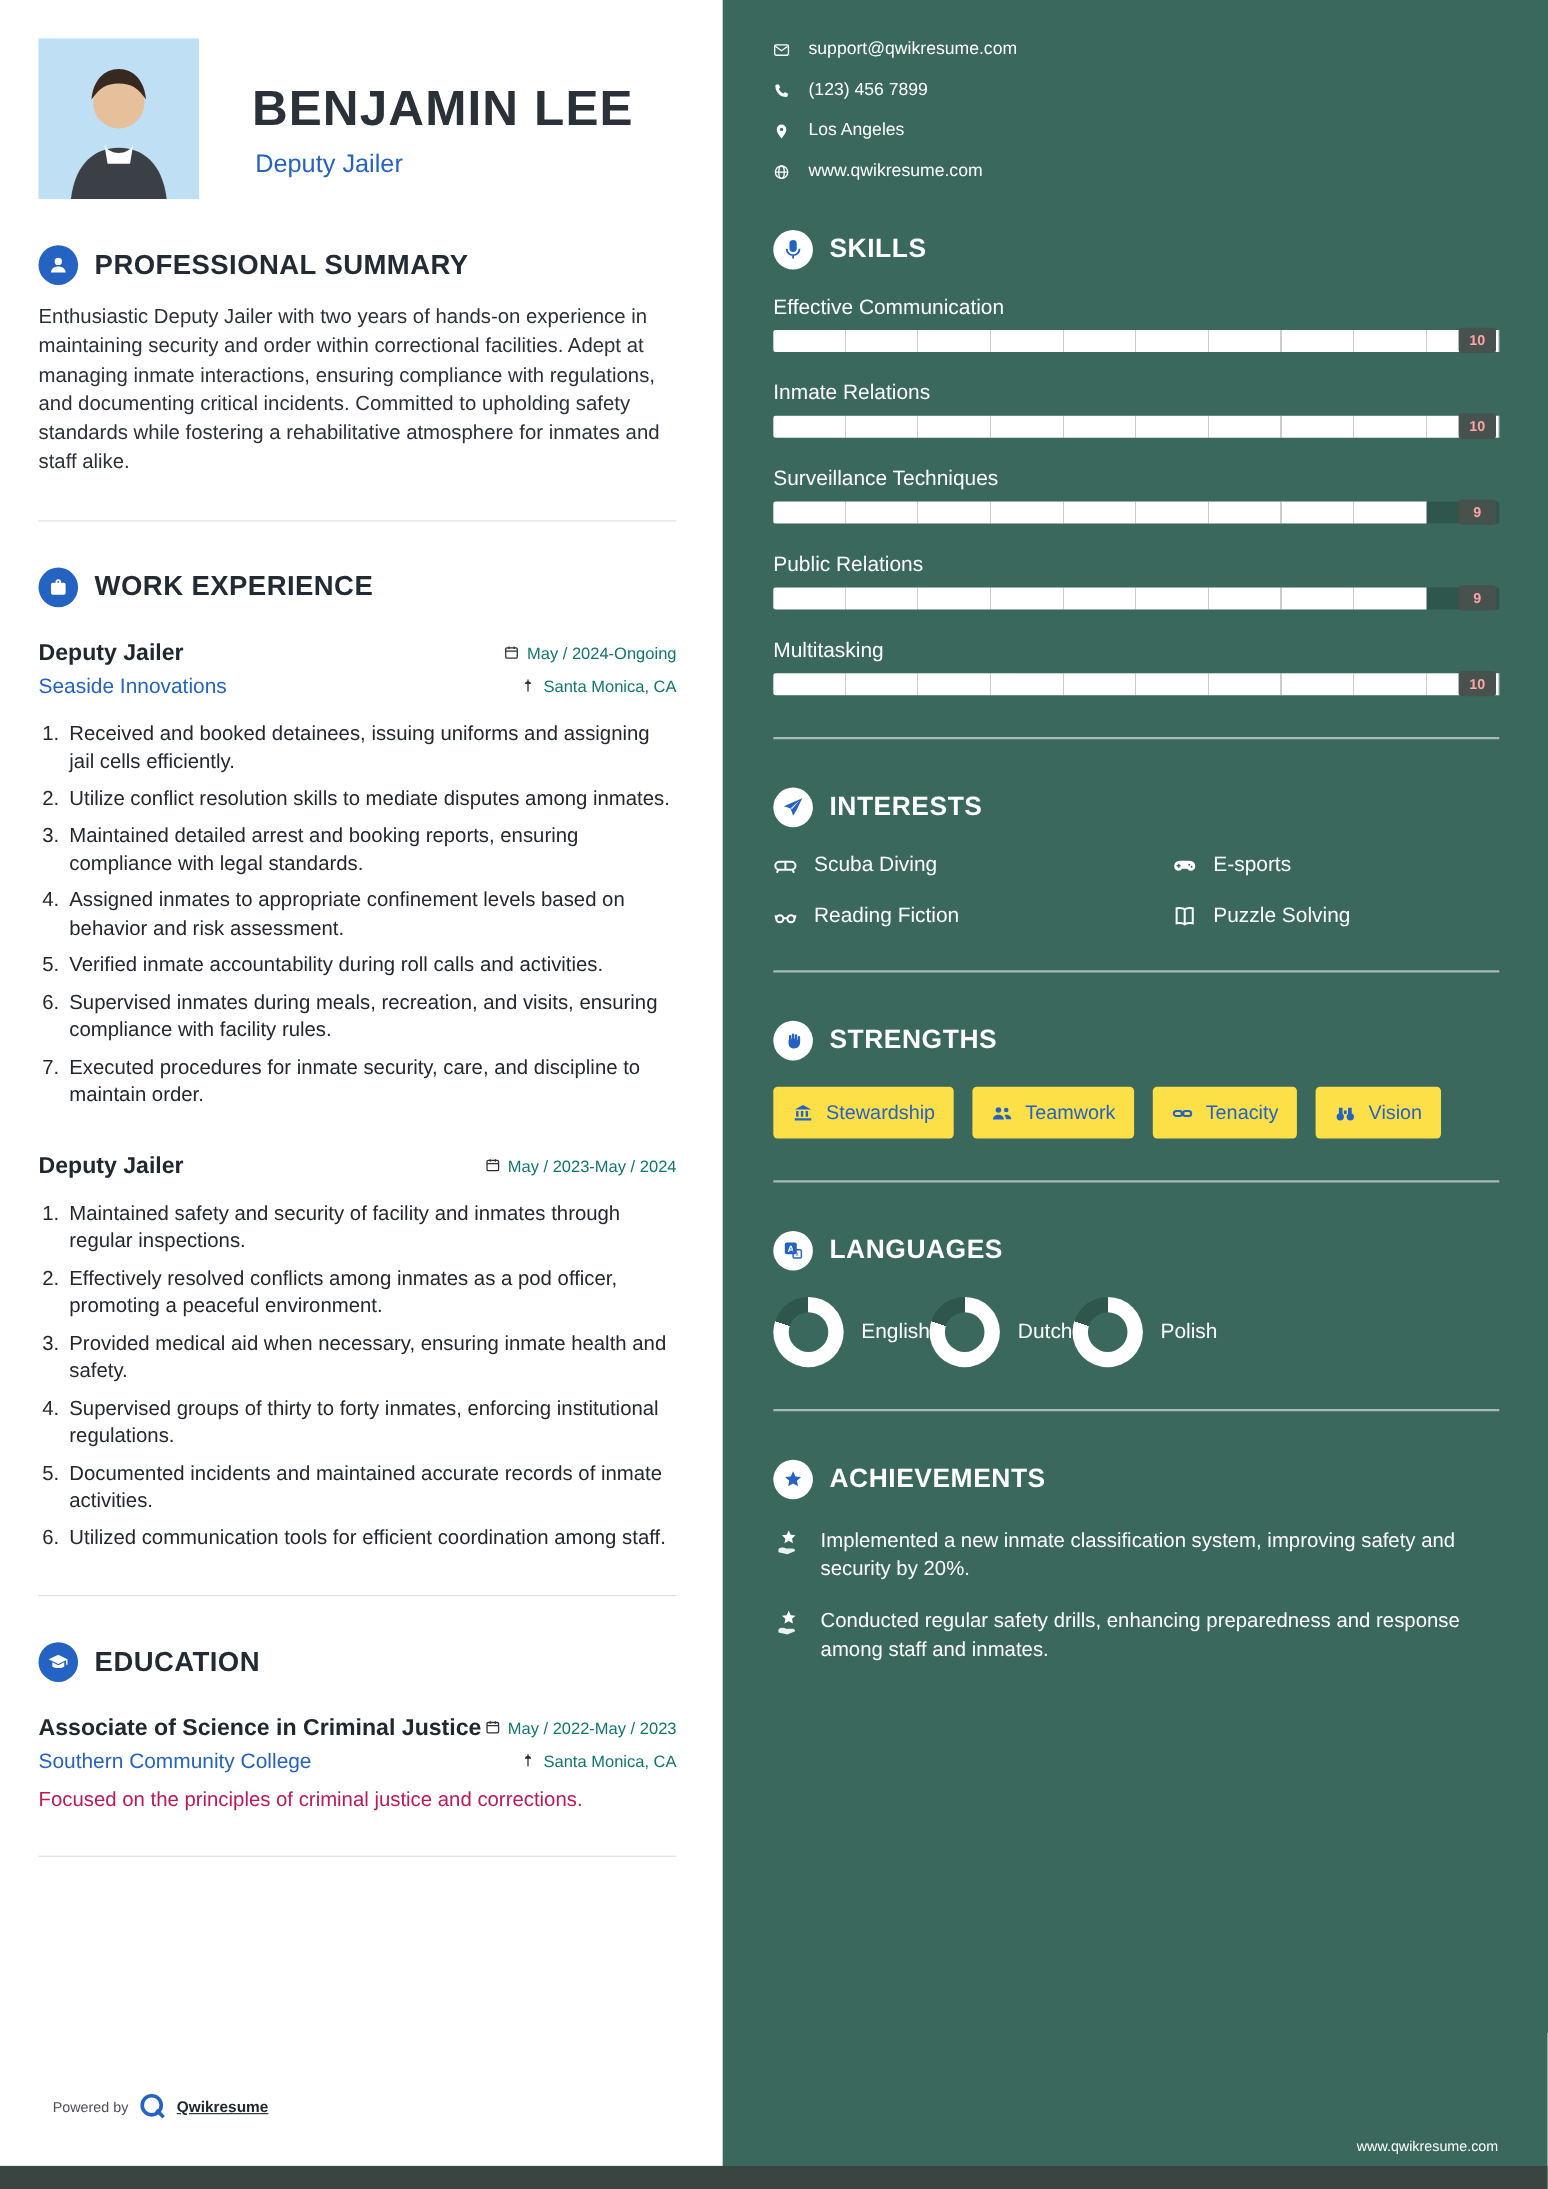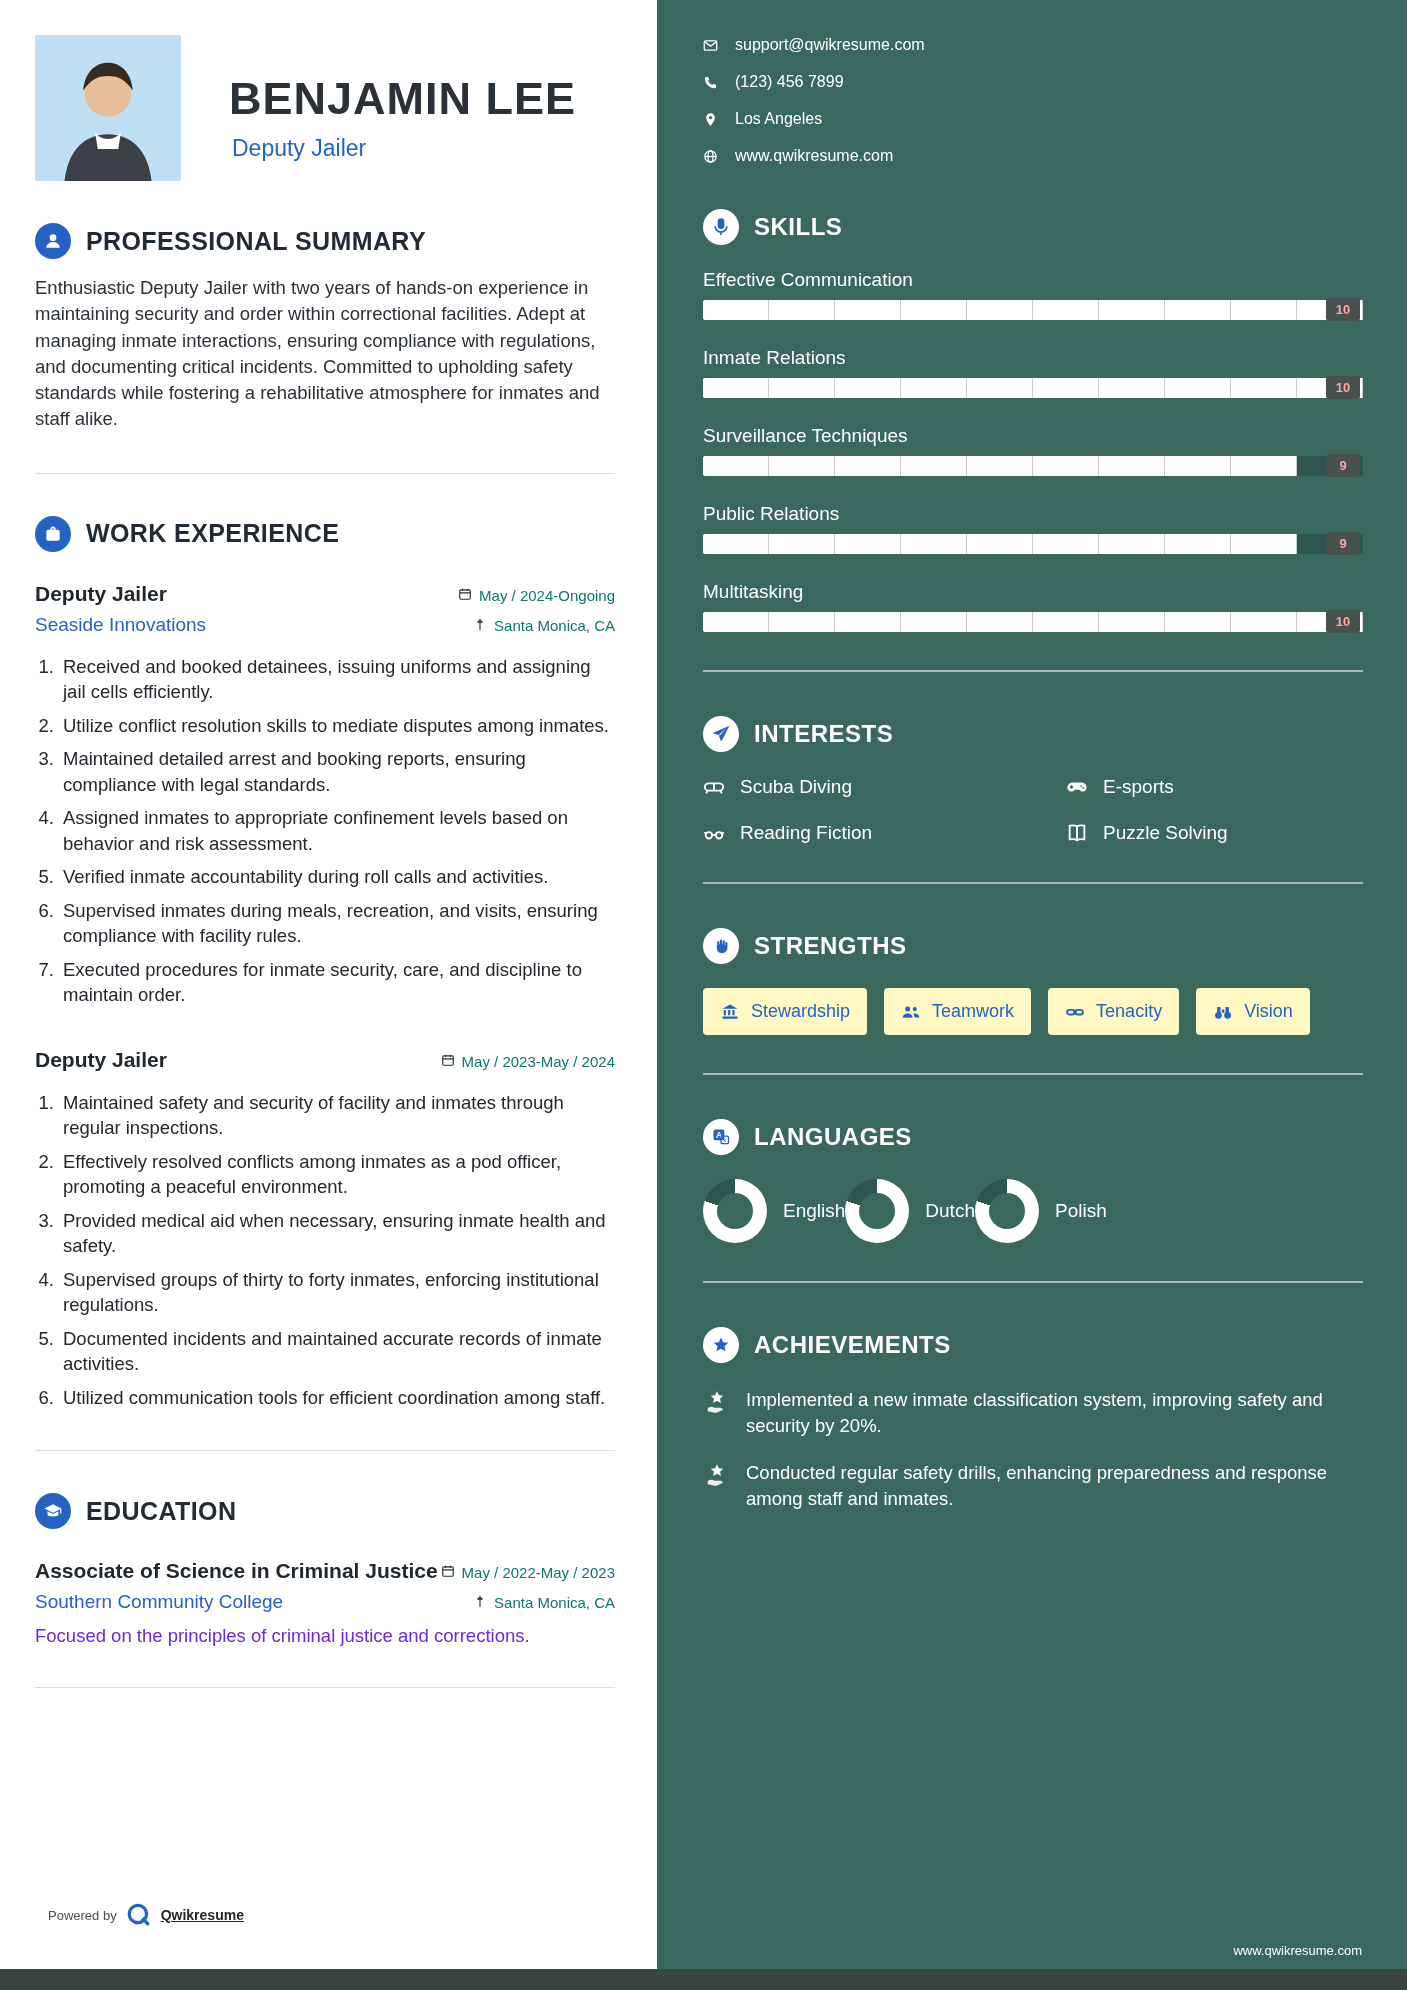--- a/index.html
+++ b/index.html
@@ -26,21 +26,21 @@
 
   .job { margin-top:30px; }
   .row { display:flex; justify-content:space-between; align-items:baseline; }
   .jtitle { font-size:21px; font-weight:bold; color:#20282F; }
   .company { font-size:19px; color:#2563C2; margin-top:8px; }
   .meta { font-size:15px; color:#0f766e; display:flex; align-items:flex-start; gap:7px; white-space:nowrap; }
   .meta svg { width:14px; height:14px; color:#2B3036; }
   .bullets { margin:18px 0 0 0; padding-left:24px; }
   .bullets li { font-size:18.5px; line-height:1.38; color:#22282E; margin-bottom:8px; padding-left:4px; }
 
-  .edu-note { margin-top:12px; font-size:18.5px; color:#6d28d9; }
+  .edu-note { margin-top:12px; font-size:18.5px; color:#be185d; }
 
   .foot-left { position:absolute; left:48px; bottom:62px; display:flex; align-items:center; gap:9px; }
   .powered { font-size:13px; color:#4A4F55; }
   .logo { width:26px; height:26px; }
   .brand { font-size:14px; font-weight:bold; color:#20262C; text-decoration:underline; cursor:pointer; }
 
   
   .sidebar { flex:1; background:#3A685C; color:#ffffff; padding:36px 44px 0 46px; position:relative; }
   .contact-item { display:flex; align-items:center; gap:17px; margin-bottom:19px; font-size:16px; }
   .contact-item svg { width:15px; height:15px; flex:none; color:#ffffff; }
@@ -58,21 +58,21 @@
   .skill-ticks { position:absolute; inset:0; background:repeating-linear-gradient(90deg, transparent 0, transparent calc(10% - 1px), rgba(60,80,75,.28) calc(10% - 1px), rgba(60,80,75,.28) 10%); }
   .skill-badge { position:absolute; right:3px; top:-2px; width:34px; height:23px; background:#47524E; border-radius:3px; color:#fca5a5; font-size:13px; font-weight:bold; display:flex; align-items:center; justify-content:center; }
 
   .s-div { border:none; border-top:2px solid rgba(255,255,255,.55); margin:38px 0 0 0; }
 
   .int-grid { display:grid; grid-template-columns: 55% 45%; row-gap:24px; }
   .int-item { display:flex; align-items:center; gap:15px; font-size:19px; }
   .int-item svg { width:22px; height:22px; flex:none; color:#ffffff; }
 
   .chips { display:flex; flex-wrap:wrap; gap:17px; }
-  .chip { background:#fef9c3; border-radius:4px; padding:13px 17px; display:flex; align-items:center; gap:11px; }
+  .chip { background:#fde047; border-radius:4px; padding:13px 17px; display:flex; align-items:center; gap:11px; }
   .chip svg { width:20px; height:20px; color:#2563C2; }
   .chip-label { color:#2563C2; font-size:18px; }
 
   .langs { display:flex; justify-content:space-between; width:390px; margin-top:6px; }
   .lang { display:flex; align-items:center; gap:16px; }
   .donut { width:64px; height:64px; border-radius:50%; position:relative; }
   .donut-hole { position:absolute; left:50%; top:50%; width:36px; height:36px; margin:-18px 0 0 -18px; border-radius:50%; background:#3A685C; }
   .lang-label { font-size:19px; }
 
   .ach-item { display:flex; gap:15px; margin-bottom:22px; }

